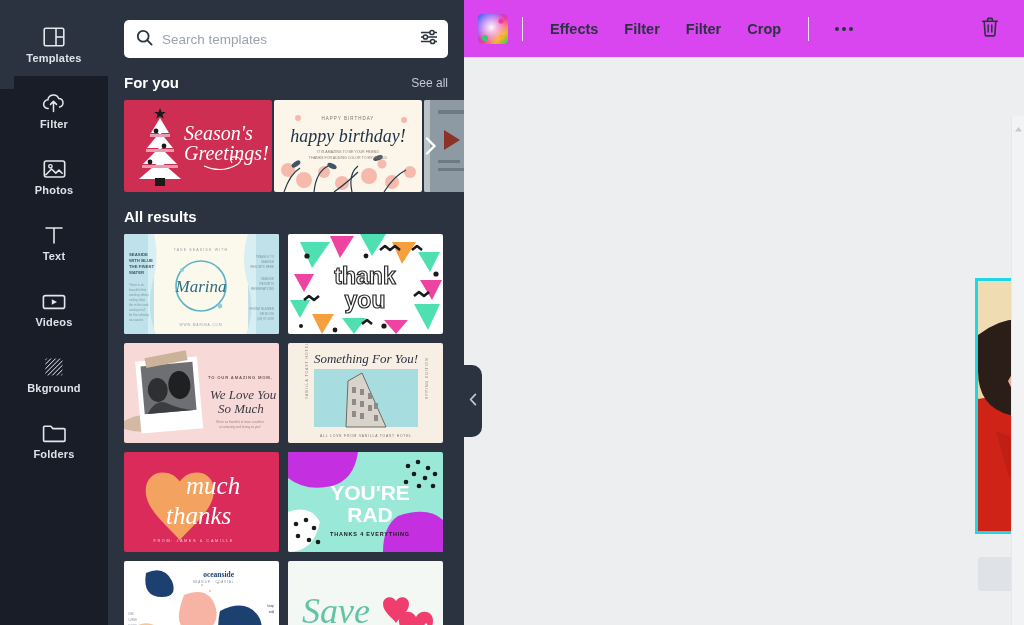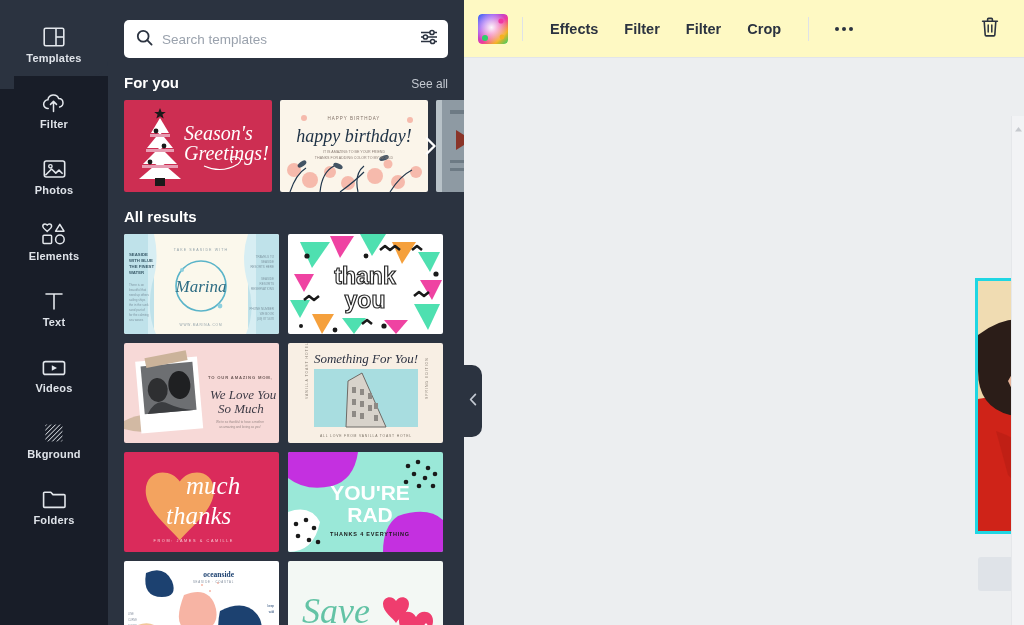--- a/index.html
+++ b/index.html
@@ -58,30 +58,30 @@
     background: #fff; border-radius: 5px; height: 38px;
     display: flex; align-items: center; padding: 0 10px 0 12px; gap: 9px;
   }
   .searchbar input {
     flex: 1; border: 0; outline: none; font-size: 13.5px;
     font-family: "Liberation Sans", sans-serif; color: #2b3340;
     background: transparent;
   }
   .searchbar input::placeholder { color: #9aa2ad; }
   .sec-head {
-    display: flex; align-items: flex-end; justify-content: space-between;
+    display: flex; align-items: center; justify-content: space-between;
     padding: 0 16px; margin-top: 16px; margin-bottom: 9px;
   }
   .sec-title { color: #fff; font-size: 15px; font-weight: bold; }
   .sec-link { color: #c5cad2; font-size: 12px; cursor: pointer; }
 
   .foryou-strip {
     position: relative; padding-left: 16px; height: 92px; overflow: hidden;
   }
-  .foryou-row { display: flex; gap: 8px; }
+  .foryou-row { display: flex; gap: 2px; }
   .tcard {
     width: 148px; height: 92px; flex: 0 0 148px;
     border-radius: 2px; overflow: hidden; position: relative; cursor: pointer;
   }
   .strip-arrow {
     position: absolute; right: 22px; top: 34px;
     width: 24px; height: 24px; border-radius: 50%;
     display: flex; align-items: center; justify-content: center;
     cursor: pointer; z-index: 5;
   }
@@ -95,21 +95,21 @@
     width: 18px; height: 72px;
     background: #2b3340;
     border-radius: 0 10px 10px 0;
     display: flex; align-items: center; justify-content: center;
     cursor: pointer; z-index: 6;
   }
 
   
   .main { flex: 1; position: relative; height: 625px; background: #eceef0; }
   .topbar {
-    height: 58px; background: #fef9c3; display: flex; align-items: center;
+    height: 58px; background: #d946ef; display: flex; align-items: center;
     padding: 0 14px 0 14px; gap: 0;
     border-bottom: 1px solid #e2e5e9;
     position: relative; z-index: 2;
   }
   .thumb-swatch {
     width: 30px; height: 30px; border-radius: 4px; flex: 0 0 30px;
     cursor: pointer; overflow: hidden; position: relative;
   }
   .tb-div { width: 1px; height: 24px; background: #dfe2e7; margin: 0 14px; }
   .tb-btn {
@@ -183,31 +183,20 @@
         <span class="rail-ico">
           <svg width="23" height="20" viewBox="0 0 23 20">
               <rect x="1.3" y="2" width="20.4" height="16" rx="2" fill="none" stroke="#e3e7ec" stroke-width="1.6"></rect>
               <circle cx="7.4" cy="7.3" r="1.7" fill="none" stroke="#e3e7ec" stroke-width="1.4"></circle>
               <path d="M2.4 16.2 8.6 10l4.2 4.1 3.2-3 3.6 3.6" fill="none" stroke="#e3e7ec" stroke-width="1.6" stroke-linejoin="round"></path>
             </svg>
         </span>
         <span class="rail-label">Photos</span>
       </div>
 
-      <div class="rail-item">
-        <span class="rail-ico">
-          <svg width="26" height="22" viewBox="0 0 26 22">
-              <path d="M6.2 8.4c-2-1.9-4.4-3.2-4.4-5.2 0-1.3 1-2.2 2.2-2.2 1 0 1.8.5 2.2 1.2.4-.7 1.2-1.2 2.2-1.2 1.2 0 2.2.9 2.2 2.2 0 2-2.4 3.3-4.4 5.2z" fill="none" stroke="#e3e7ec" stroke-width="1.5" stroke-linejoin="round"></path>
-              <path d="M18.8 1.3 23 8.2h-8.4z" fill="none" stroke="#e3e7ec" stroke-width="1.5" stroke-linejoin="round"></path>
-              <rect x="2" y="12.3" width="8.6" height="8.2" rx="1" fill="none" stroke="#e3e7ec" stroke-width="1.5"></rect>
-              <circle cx="18.9" cy="16.4" r="4.3" fill="none" stroke="#e3e7ec" stroke-width="1.5"></circle>
-            </svg>
-        </span>
-        <span class="rail-label">Elements</span>
-      </div>
 
       <div class="rail-item">
         <span class="rail-ico">
           <svg width="22" height="20" viewBox="0 0 22 20">
               <path d="M3 3h16M11 3v15" fill="none" stroke="#e3e7ec" stroke-width="1.6" stroke-linecap="round"></path>
             </svg>
         </span>
         <span class="rail-label">Text</span>
       </div>
 

